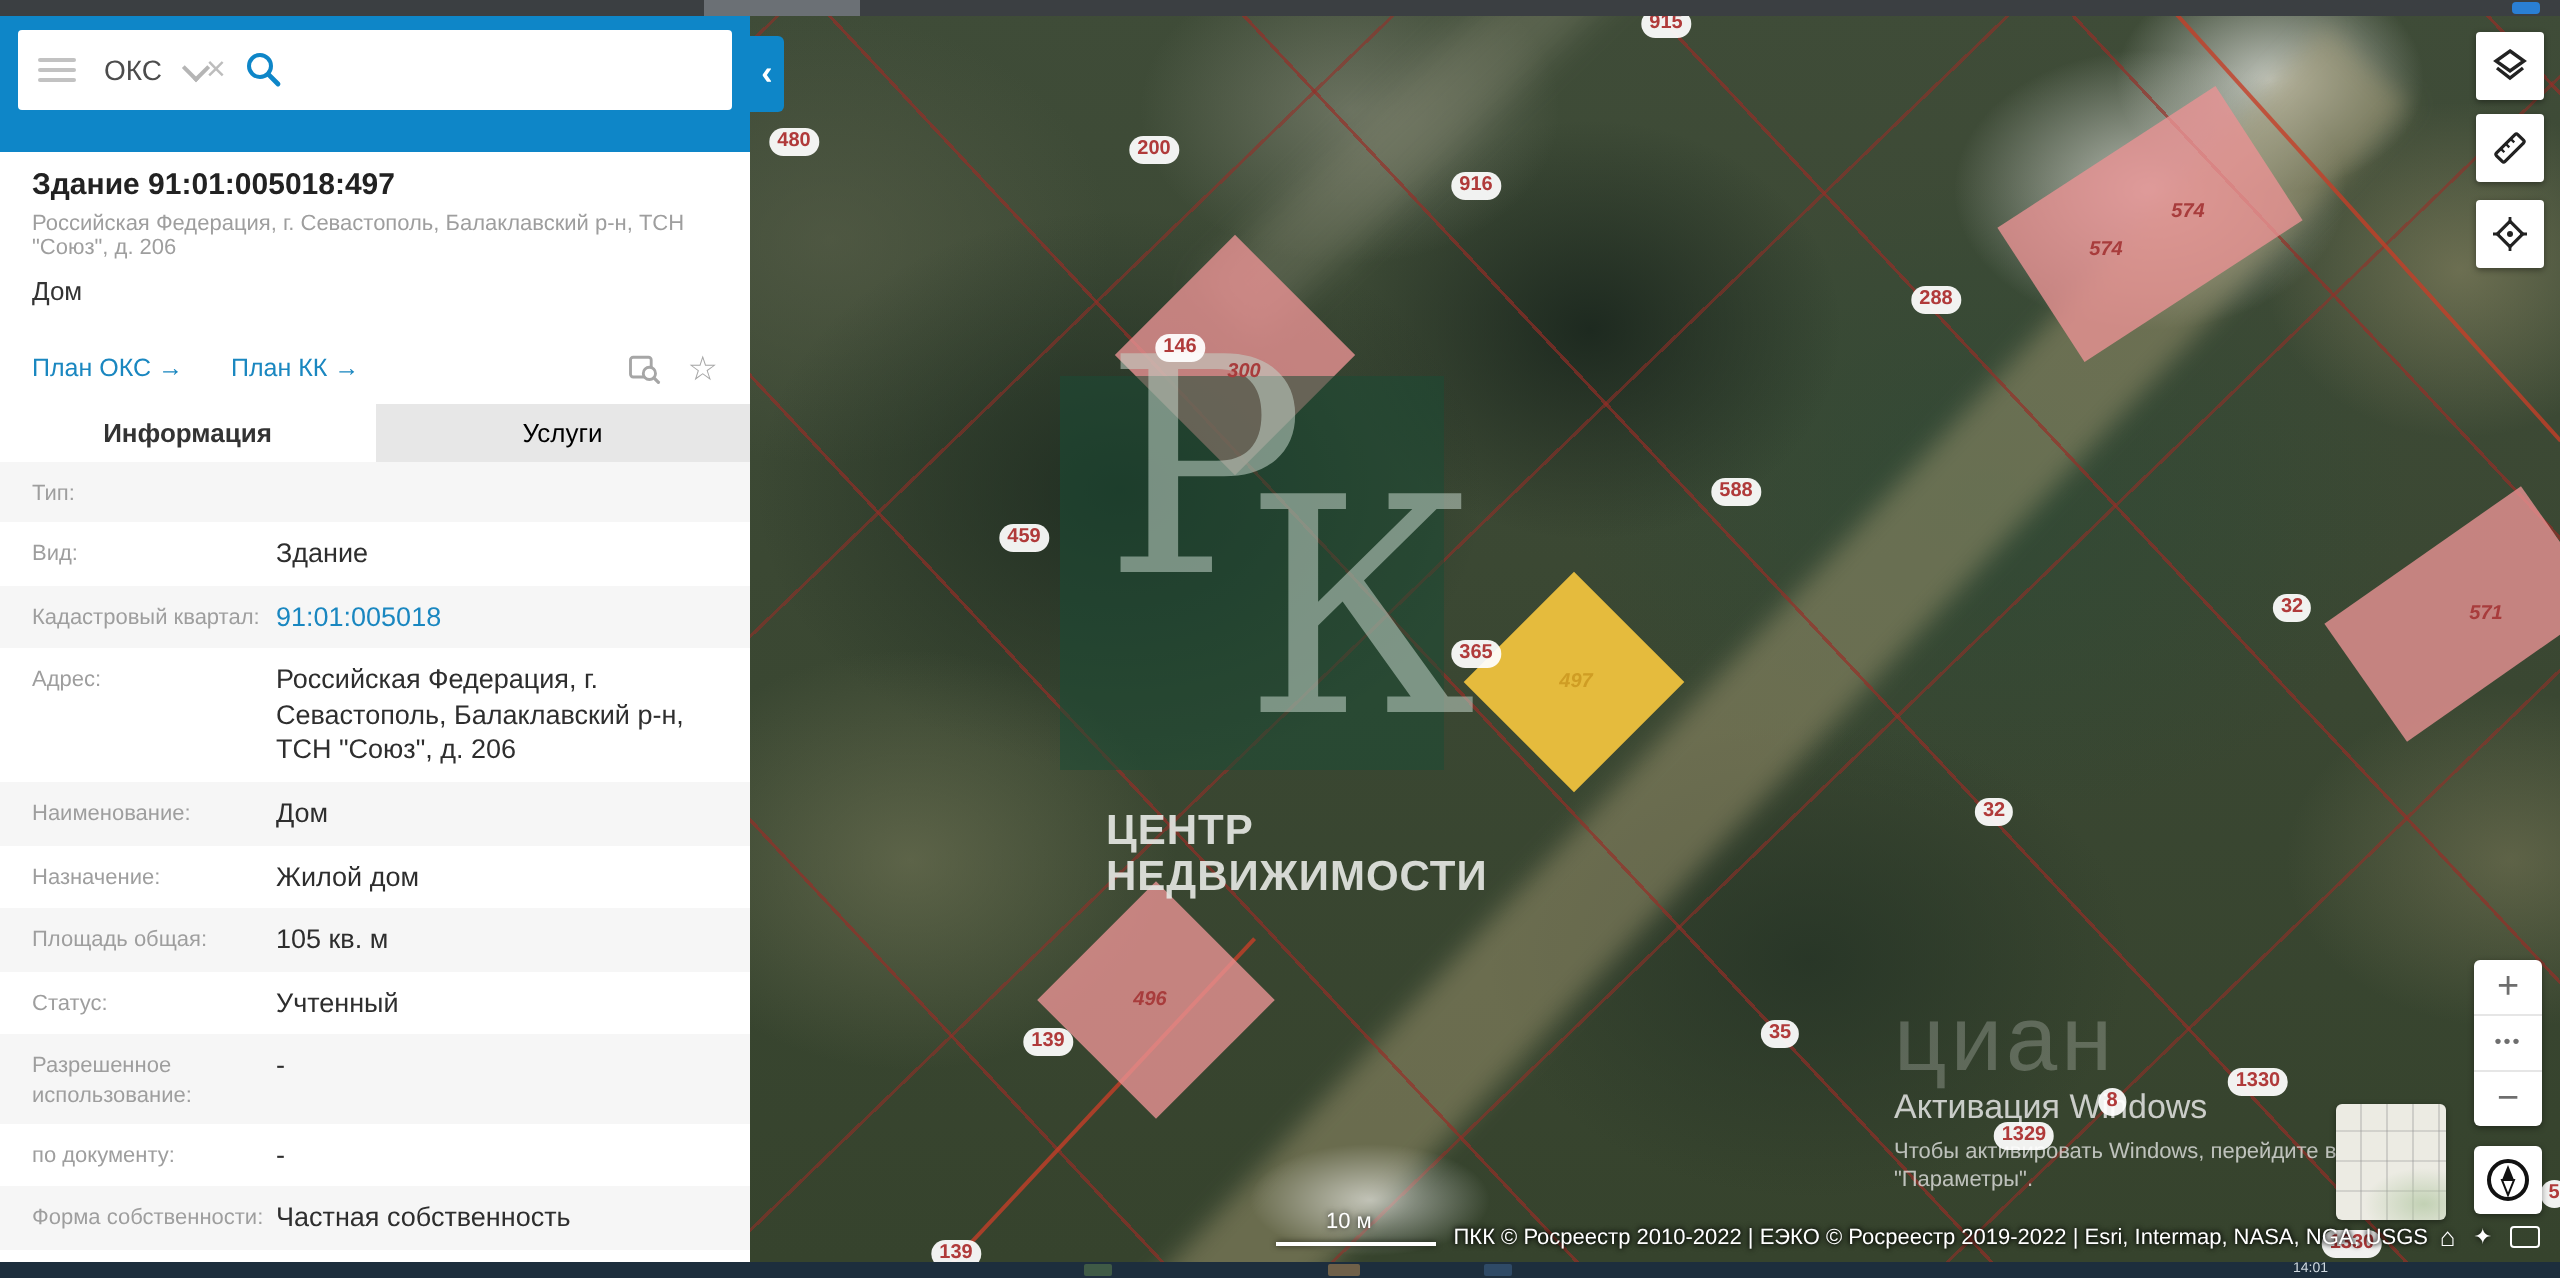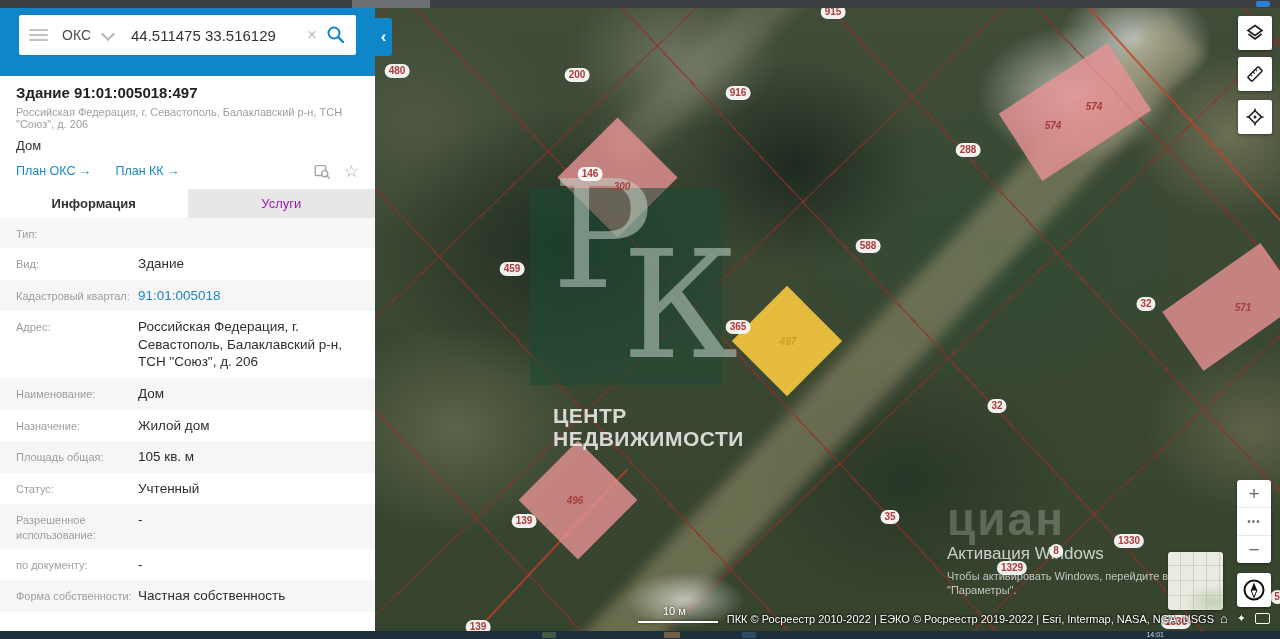--- a/index.html
+++ b/index.html
@@ -49,21 +49,21 @@
   
   .rk-box{position:absolute;left:155px;top:188px;width:192px;height:197px;
           background:rgba(28,74,52,.55);z-index:8;overflow:visible}
   .rk-box .l1{position:absolute;left:22px;top:-28px;font-family:"DejaVu Serif",serif;
               font-size:150px;color:rgba(195,212,200,.55);line-height:1}
   .rk-box .l2{position:absolute;left:92px;top:42px;font-family:"DejaVu Serif",serif;
               font-size:150px;color:rgba(195,212,200,.55);line-height:1}
   .center-wm{position:absolute;left:178px;top:404px;z-index:8;color:rgba(228,230,226,.92);
              font-weight:bold;font-size:21px;line-height:23px;letter-spacing:.5px}
   .cian{position:absolute;left:572px;top:492px;z-index:7;color:rgba(255,255,255,.22);
-        font-weight:bold;font-size:46px;letter-spacing:2px}
+        font-weight:normal;font-size:46px;letter-spacing:2px}
   .activation{position:absolute;left:572px;top:544px;z-index:9;color:rgba(240,240,240,.8)}
   .activation .t{font-size:17px}
   .activation .s{font-size:11px;margin-top:5px;color:rgba(236,236,236,.75);line-height:14px}
 
   .attrib{position:absolute;right:66px;bottom:6px;z-index:13;font-size:11px;color:#fff;
           text-shadow:0 0 3px rgba(0,0,0,.9),0 0 2px rgba(0,0,0,.9);white-space:nowrap}
   .attrib-icons{position:absolute;right:10px;bottom:5px;z-index:13;display:flex;gap:9px;
                 align-items:center;color:#fff;text-shadow:0 0 3px rgba(0,0,0,.9)}
   .attrib-icons .kb{width:13px;height:9px;border:1.5px solid #fff;border-radius:2px}
 
@@ -89,47 +89,47 @@
            box-shadow:0 1px 3px rgba(0,0,0,.4);
            background:
              radial-gradient(40px 24px at 44px 50px, rgba(176,198,160,.7), transparent 75%),
              repeating-linear-gradient(90deg,transparent 0 12px,rgba(150,150,150,.35) 12px 13px),
              repeating-linear-gradient(0deg,transparent 0 14px,rgba(150,150,150,.3) 14px 15px),
              #ecebe3}
 
   
   .sidebar{position:absolute;left:0;top:8px;width:375px;height:623px;background:#fff;z-index:40;
            display:flex;flex-direction:column;overflow:hidden}
-  .search-header{height:54px;background:#0e86c8;padding:7px 19px;flex:none}
+  .search-header{height:54px;background:#0e86c8;padding:7px 9px;flex:none}
   .search-box{height:40px;background:#fff;border-radius:2px;display:flex;align-items:center;padding:0 10px}
   .burger{width:19px;flex:none;display:flex;flex-direction:column;gap:3px;cursor:pointer}
   .burger i{display:block;height:2px;background:#c2c2c2;border-radius:1px}
   .cat{margin-left:14px;font-size:14px;color:#4c4c4c;flex:none}
   .chev{width:8px;height:8px;border-right:2px solid #b5b5b5;border-bottom:2px solid #b5b5b5;
         transform:rotate(45deg);margin:-3px 0 0 12px;flex:none}
   .search-input{flex:1;margin-left:16px;border:none;outline:none;font-size:15px;color:#333;
                 font-family:"Liberation Sans",sans-serif;min-width:0;background:transparent}
   .clear-x{color:#bdbdbd;font-size:17px;flex:none;margin-right:9px}
   .collapse-tab{position:absolute;left:375px;top:18px;width:17px;height:38px;background:#0e86c8;
                 border-radius:0 3px 3px 0;color:#fff;display:flex;align-items:center;justify-content:center;
                 font-size:17px;z-index:45;font-weight:bold}
 
   .card{padding:8px 16px 9px;flex:none}
   .card-title{font-size:15px;font-weight:bold;color:#222}
   .card-addr{font-size:11px;color:#9e9e9e;margin-top:5px}
   .card-sub{font-size:13px;color:#333;margin-top:8px}
-  .card-links{display:flex;align-items:center;margin-top:9px}
+  .card-links{display:flex;align-items:center;margin-top:22px}
   .card-link{font-size:12.5px;color:#1a87c0;margin-right:24px;cursor:pointer}
   .card-icons{margin-left:auto;display:flex;align-items:center;gap:13px;color:#a6a6a6}
   .star{font-size:17px;line-height:1;color:#a6a6a6}
 
   .tabs{display:flex;flex:none;height:29px}
   .tab{flex:1;display:flex;align-items:center;justify-content:center;font-size:13px}
   .tab.active{background:#fff;color:#333;font-weight:bold}
-  .tab.inactive{background:#e7e7e7;color:#a21caf}
+  .tab.inactive{background:#e7e7e7;color:#000000}
 
   .info-table{flex:1;overflow:hidden}
   .irow{display:flex;padding:7px 16px;align-items:flex-start}
   .irow:nth-child(odd){background:#f6f6f6}
   .ilabel{width:122px;flex:none;font-size:11px;color:#9e9e9e;line-height:1.3;padding-top:2px}
   .ivalue{flex:1;font-size:13.5px;color:#2e2e2e;line-height:1.3}
   .ivalue.link{color:#1a87c0}
 
   
   .taskbar{position:absolute;left:0;top:631px;width:1280px;height:8px;background:#1d2e3d;z-index:60}
@@ -256,21 +256,20 @@
   <div class="sidebar">
     <div class="search-header">
       <div class="search-box">
         <span class="burger">
             <i></i>
             <i></i>
             <i></i>
           </span>
         <span class="cat">ОКС</span>
         <span class="chev"></span>
-        <input class="search-input" type="text" value="44.511475 33.516129" style="">
         <span class="clear-x">×</span>
         <svg width="20" height="20" viewBox="0 0 20 20">
           <circle cx="8" cy="8" r="5.5" fill="none" stroke="#0e86c8" stroke-width="2"></circle>
           <path d="M12.2 12.2 L17 17" stroke="#0e86c8" stroke-width="2.4" stroke-linecap="round"></path>
         </svg>
       </div>
     </div>
 
     <div class="card">
       <div class="card-title">Здание 91:01:005018:497</div>

